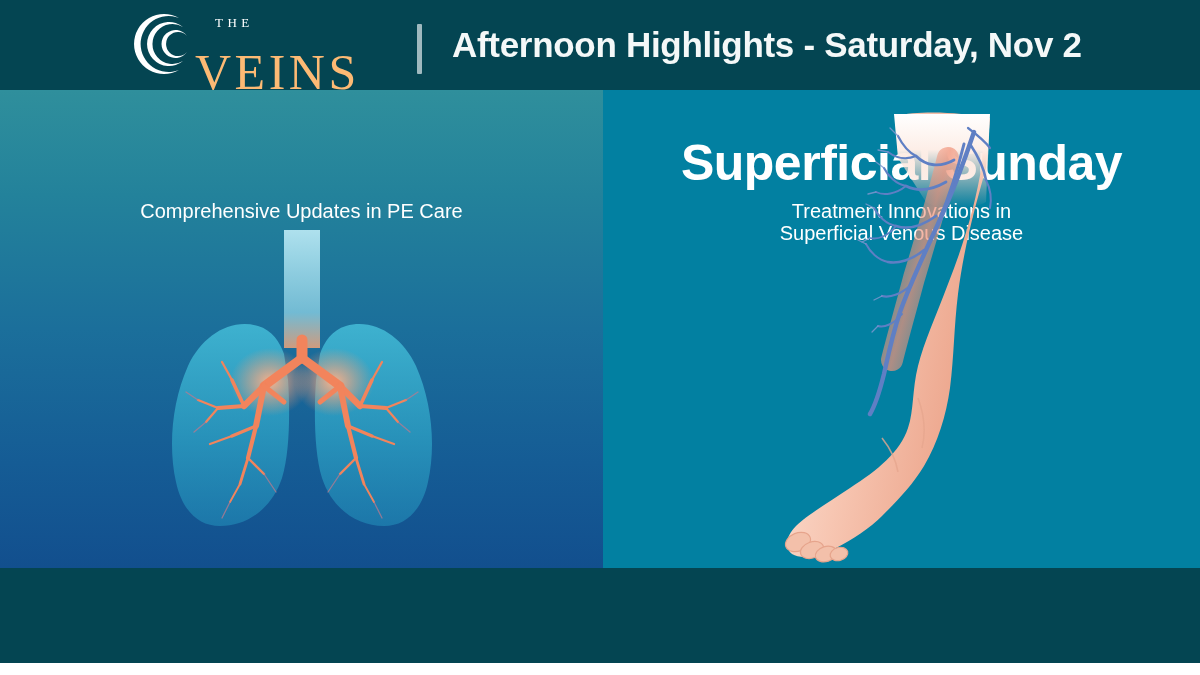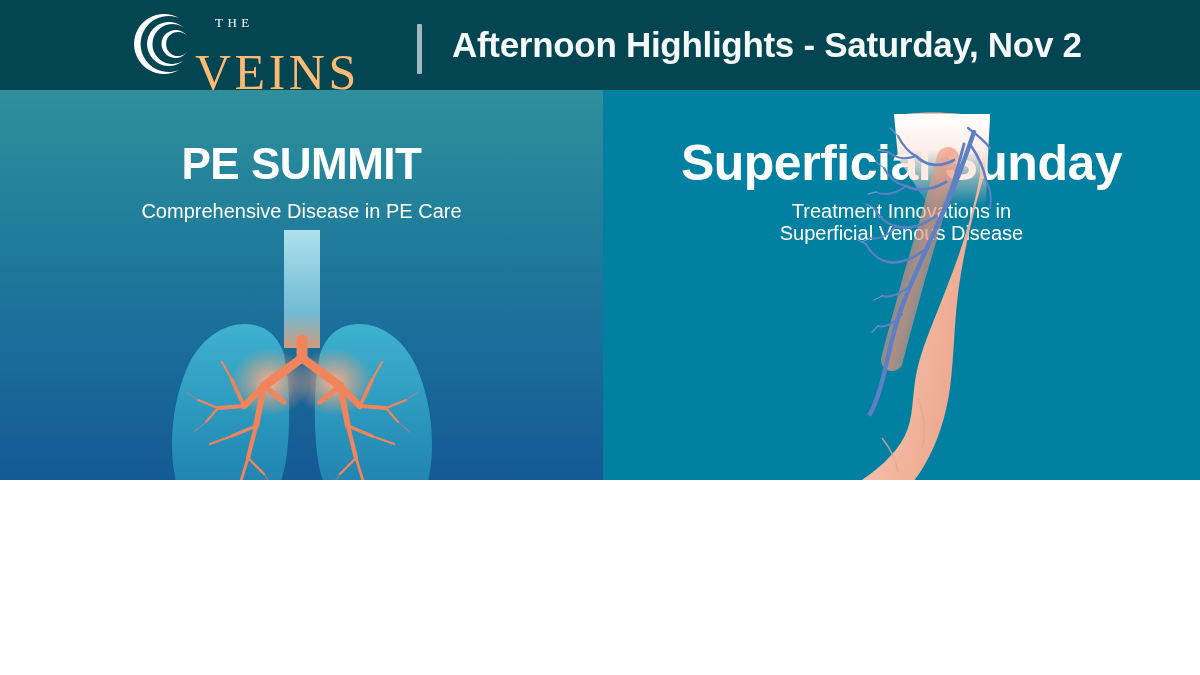--- a/index.html
+++ b/index.html
@@ -6,21 +6,21 @@
     margin: 0;
     padding: 0;
     background: #ffffff;
   }
   body {
     font-family: "Liberation Sans", sans-serif;
   }
   #promo {
     position: relative;
     width: 1200px;
-    height: 480px;
+    height: 663px;
     overflow: hidden;
     background: #044552;
   }
 
   
   .header {
     position: absolute;
     left: 0; top: 0;
     width: 1200px; height: 90px;
     background: #044552;
@@ -176,22 +176,21 @@
     </div>
 
     <div class="header-divider"></div>
 
     <div class="header-title">Afternoon Highlights - Saturday, Nov 2</div>
   </div>
 
   <div class="panels">
 
     <div class="panel-left">
-      <div class="panel-title">PE SUMMIT</div>
-      <div class="panel-sub">Comprehensive Disease in PE Care</div>
+      <div class="panel-sub">Comprehensive Updates in PE Care</div>
 
       <div class="art art-lungs">
         <svg width="300" height="330" viewBox="0 0 300 330" aria-hidden="true">
           <defs>
             <linearGradient id="lungFill" x1="0" y1="0" x2="0" y2="1">
               <stop offset="0%" stop-color="#47c2dc" stop-opacity="0.80"></stop>
               <stop offset="55%" stop-color="#2fa6c8" stop-opacity="0.72"></stop>
               <stop offset="100%" stop-color="#2390bb" stop-opacity="0.58"></stop>
             </linearGradient>
             <linearGradient id="tracheaFill" x1="0" y1="0" x2="0" y2="1">

